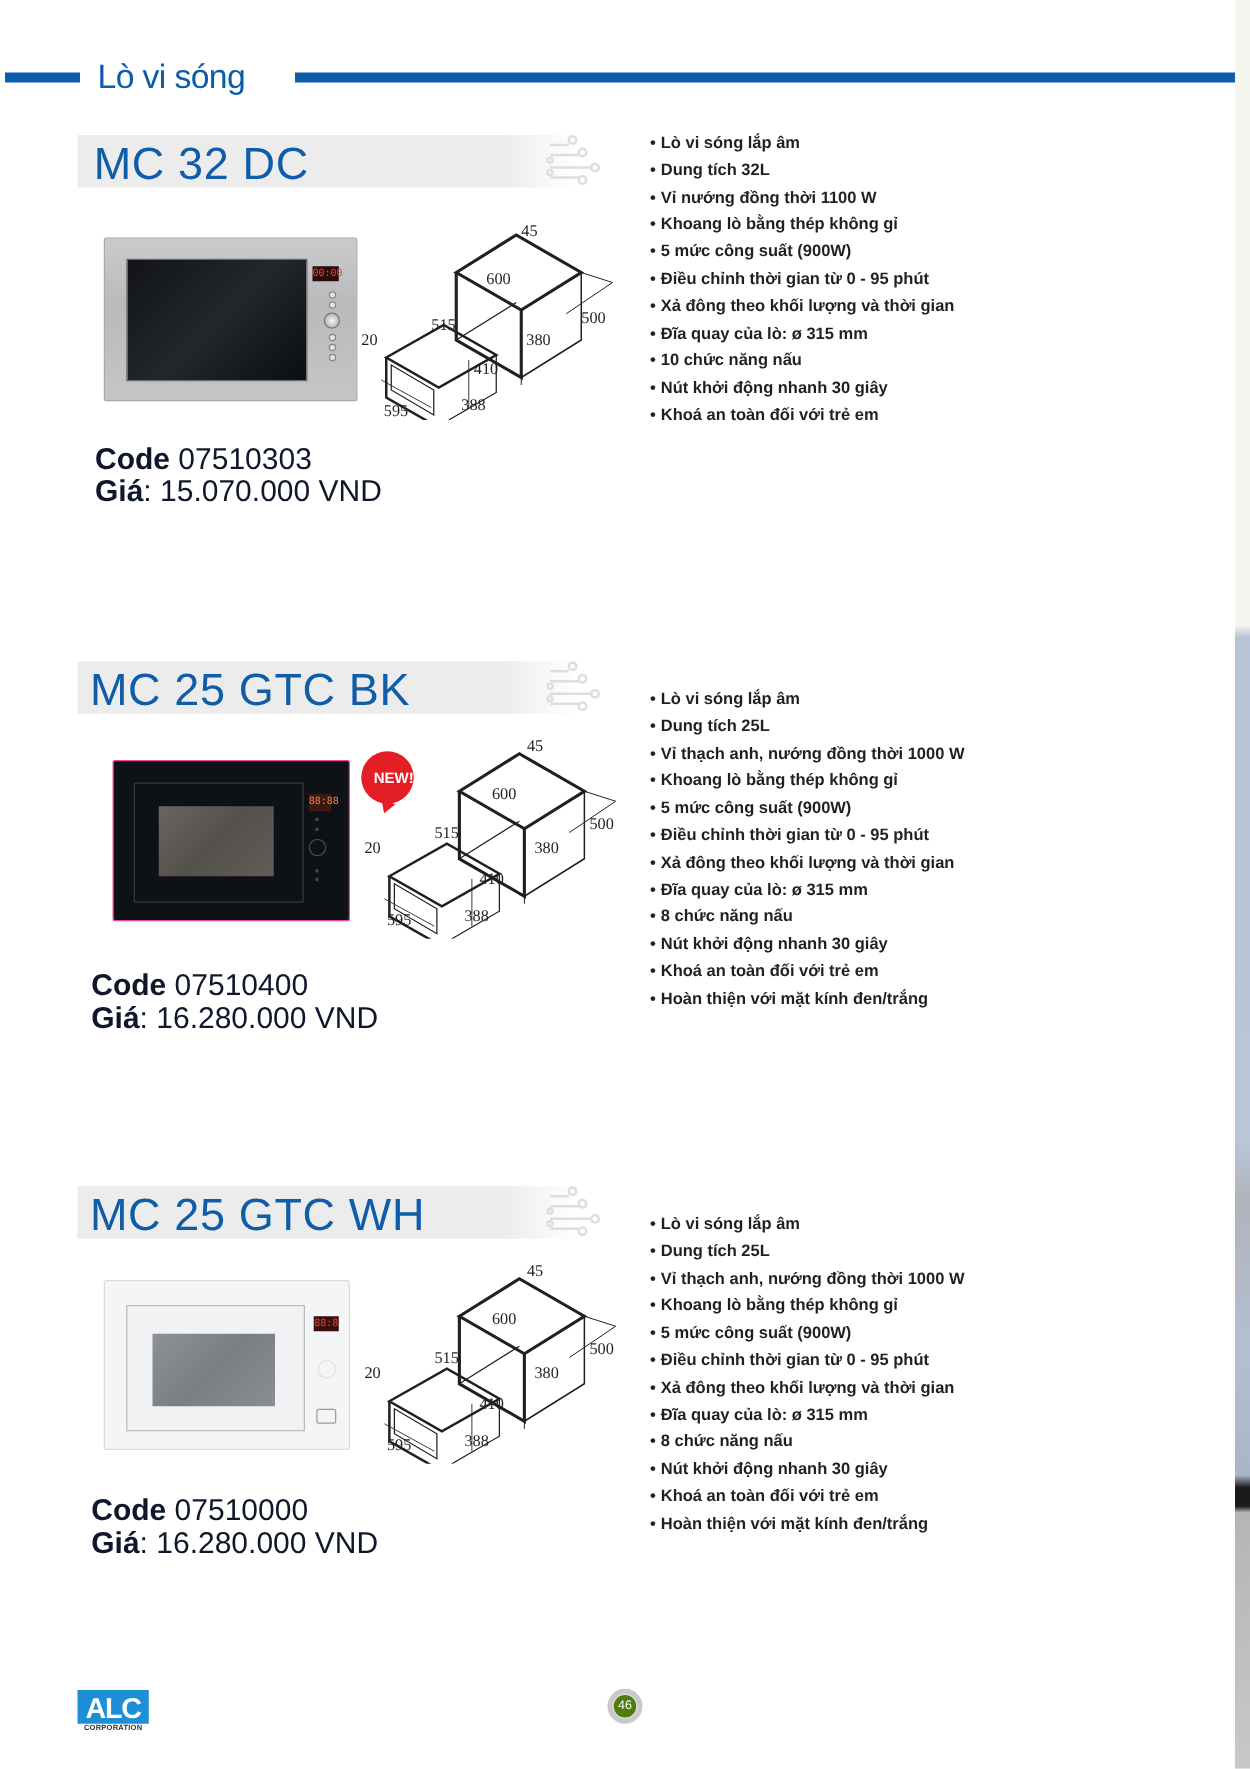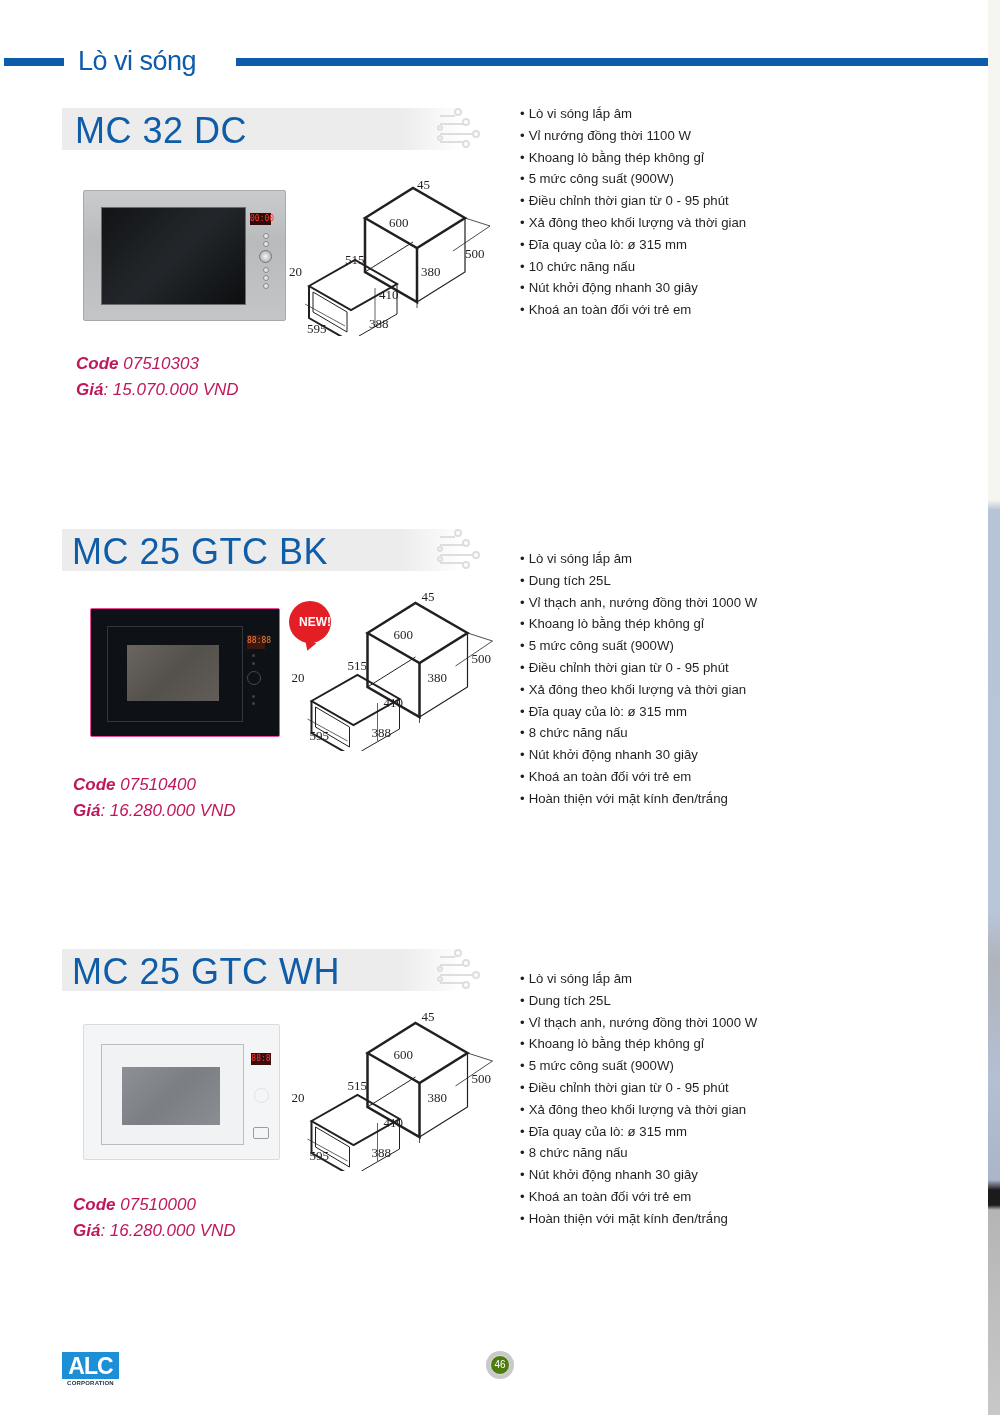--- a/index.html
+++ b/index.html
@@ -30,25 +30,25 @@
   .oven-window { position: absolute; }
   .oven-display { position: absolute; background: #2a0d0d; color: #ff3b2f; font-family: "DejaVu Sans Mono", monospace; font-size: 8px; text-align: center; line-height: 12px; }
   .oven-btn { position: absolute; border-radius: 50%; }
 
   .new-badge { position: absolute; width: 42px; height: 42px; border-radius: 50%; background: #e31e24; color: #fff; font-weight: bold; font-size: 12px; text-align: right; line-height: 42px; }
   .new-badge:after { content: ""; position: absolute; left: 14px; bottom: -8px; border-left: 6px solid transparent; border-right: 6px solid transparent; border-top: 10px solid #e31e24; transform: rotate(20deg); }
 
   .diagram { position: absolute; width: 210px; height: 160px; }
   .diagram svg text { font-family: "Liberation Serif", serif; font-size: 13px; fill: #231f20; }
 
-  .code-line { position: absolute; font-size: 17px; color: #be185d; white-space: nowrap; font-style: italic; }
+  .code-line { position: absolute; font-size: 24px; color: #0f172a; white-space: nowrap; }
   .code-line b { font-weight: bold; }
 
   .specs { position: absolute; left: 520px; list-style: none; font-size: 13.2px; color: #231f20; }
-  .specs li { height: 21.8px; line-height: 21.8px; white-space: nowrap; }
+  .specs li { height: 21.8px; line-height: 21.8px; white-space: nowrap; font-weight: bold; }
   .specs li:before { content: "\2022"; margin-right: 4px; }
 
   
   .logo { position: absolute; left: 62px; top: 1352px; width: 57px; height: 36px; }
   .logo .box { width: 57px; height: 27px; background: #1c8fd6; color: #fff; font-weight: bold; font-size: 23px; text-align: center; line-height: 28px; letter-spacing: -1px; }
   .logo .corp { font-size: 6px; font-weight: bold; color: #1b2a4a; letter-spacing: 0.2px; margin-top: 1px; text-align: center; }
   .page-num { position: absolute; left: 486px; top: 1351px; width: 28px; height: 28px; border-radius: 50%; background: #c9c9c9; }
   .page-num .inner { position: absolute; left: 4px; top: 4px; width: 20px; height: 20px; border-radius: 50%; background: #4d7c0f; border: 1px solid #e0e0e0; color: #fff; font-size: 10px; text-align: center; line-height: 18px; }
 </style>
 </head>
@@ -114,20 +114,21 @@
         <text x="84" y="152">388</text>
       </g>
     </svg>
   </div>
 
   <div class="code-line" style="left:76px; top:246px;"><b>Code</b> <span>07510303</span></div>
   <div class="code-line" style="left:76px; top:272px;"><b>Giá</b>: <span>15.070.000 VND</span></div>
 
   <ul class="specs" style="top:-5px;">
     <li>Lò vi sóng lắp âm</li>
+    <li>Dung tích 32L</li>
     <li>Vỉ nướng đồng thời 1100 W</li>
     <li>Khoang lò bằng thép không gỉ</li>
     <li>5 mức công suất (900W)</li>
     <li>Điều chỉnh thời gian từ 0 - 95 phút</li>
     <li>Xả đông theo khối lượng và thời gian</li>
     <li>Đĩa quay của lò: ø 315 mm</li>
     <li>10 chức năng nấu</li>
     <li>Nút khởi động nhanh 30 giây</li>
     <li>Khoá an toàn đối với trẻ em</li>
   </ul>

